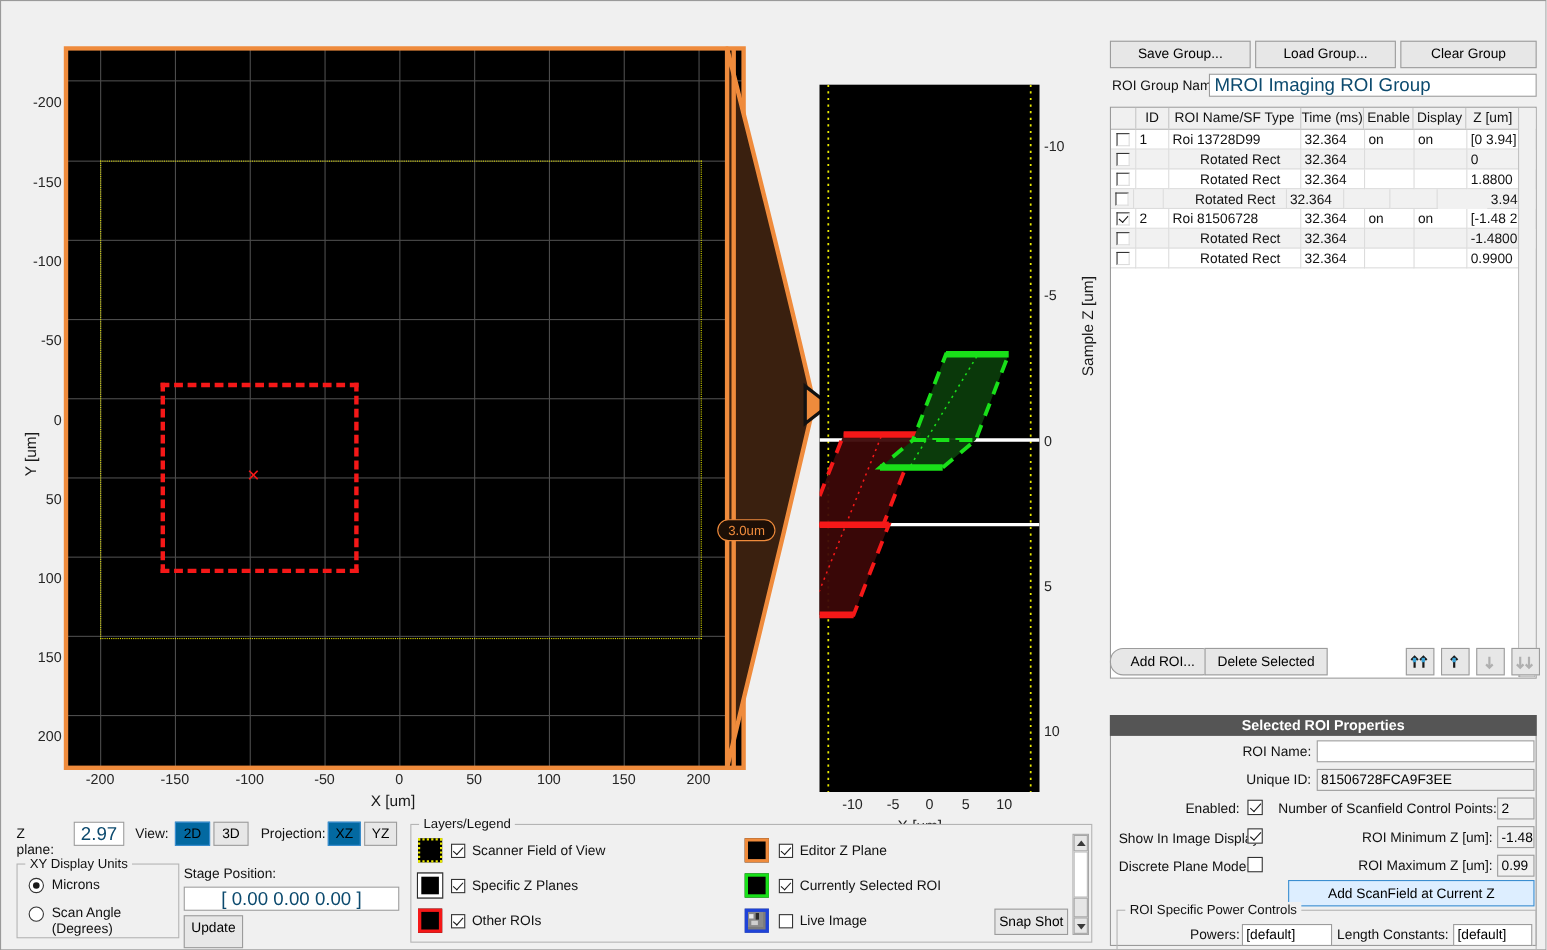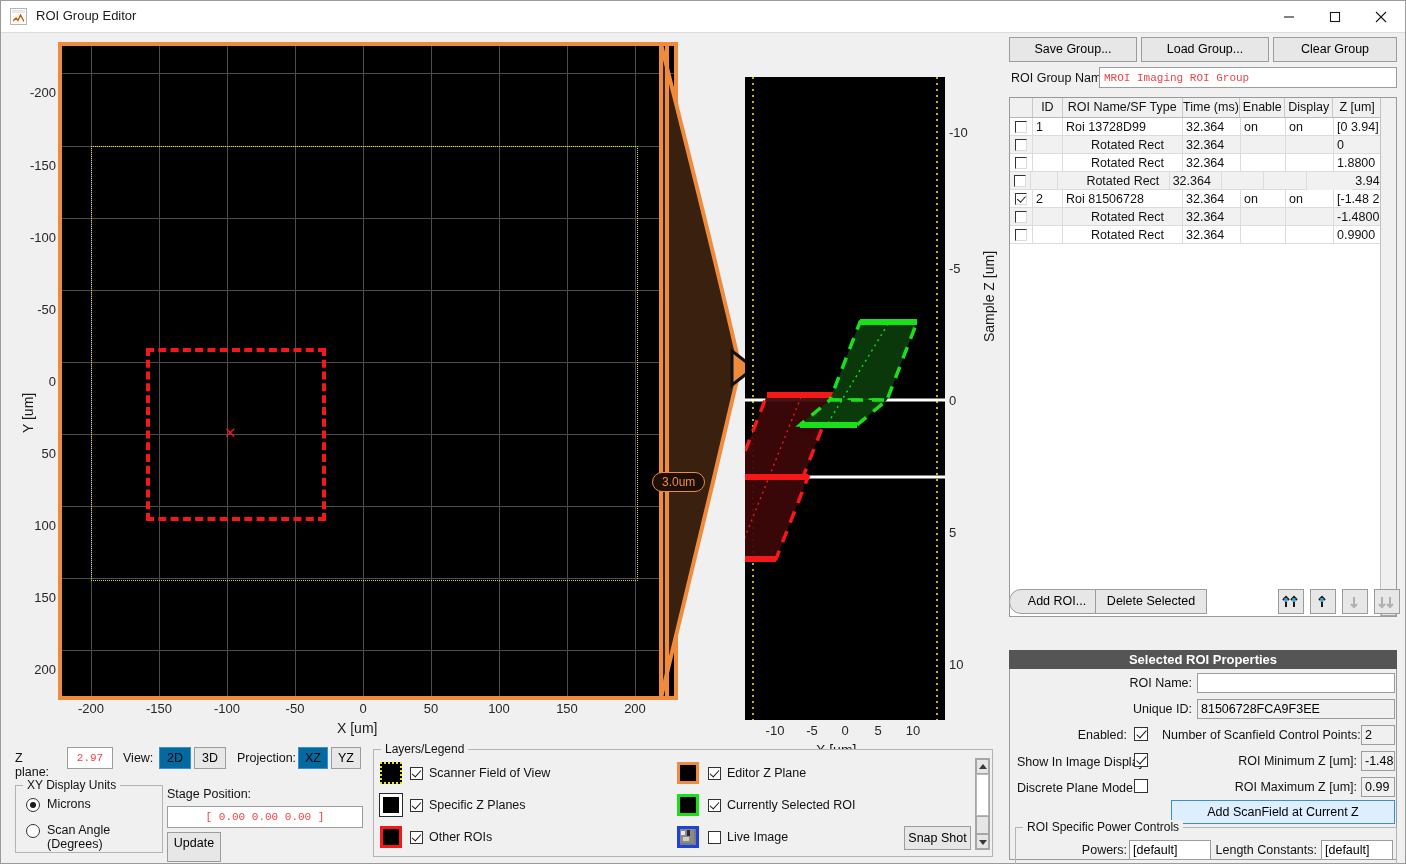--- a/index.html
+++ b/index.html
@@ -46,22 +46,22 @@
   .ztick{position:absolute;left:0;font-size:13px;color:#262626;}
   .zlabel{position:absolute;font-size:14px;color:#1a1a1a;white-space:nowrap;
           transform:rotate(-90deg);transform-origin:left top;}
 
   .ztag{position:absolute;background:#1d0f06;border:1.6px solid #ef8b3c;border-radius:10px;
         color:#ef8b3c;font-size:12px;padding:2px 9px;white-space:nowrap;}
 
   
   .zrow{position:absolute;left:14px;top:744px;}
   .lbl{font-size:12.5px;color:#111;}
-  .tbox{border:1px solid #9c9c9c;background:#fff;box-sizing:border-box;font-size:11px;
-        font-family:Liberation Mono, monospace;color:#ef4444;padding:0 4px;}
+  .tbox{border:1px solid #9c9c9c;background:#fff;box-sizing:border-box;font-size:17px;
+        font-family:Liberation Sans, sans-serif;color:#0c4a6e;padding:0 4px;}
   .gbtn{border:1px solid #9c9c9c;background:#e7e7e7;box-sizing:border-box;font-size:12.5px;
         font-family:"Liberation Sans",sans-serif;color:#000;text-align:center;cursor:default;}
   .gbtn.sel{background:#0369a1;border-color:#3b8ed0;}
 
   .grp{position:absolute;border:1px solid #b4b4b4;box-sizing:border-box;}
   .grp > .cap{position:absolute;top:-8px;left:7px;background:#f0f0f0;padding:0 4px;font-size:12px;color:#111;}
 
   .radio{position:absolute;width:14px;height:14px;border:1.4px solid #333;border-radius:50%;
          background:#fff;box-sizing:border-box;}
   .radio.on::after{content:"";position:absolute;left:2.6px;top:2.6px;width:6px;height:6px;
@@ -116,45 +116,20 @@
   .addsf{position:absolute;border:1px solid #3b8ed0;background:#ddeeff;box-sizing:border-box;
          font-size:12.5px;text-align:center;line-height:22px;cursor:default;}
   .arwbtn{position:absolute;width:26px;height:25px;border:1px solid #9c9c9c;background:#e7e7e7;
           box-sizing:border-box;}
 </style>
 </head>
 <body>
 
 <div id="app">
 
-  <div class="titlebar">
-    <div class="tb-icon">
-      <div class="bar"></div>
-      <svg class="wave" viewBox="0 0 11 9">
-          <path d="M0 7 L3 4 L5 6.5 L7.5 1 L11 7.5" stroke="#d45500" stroke-width="1.4" fill="none"></path>
-        </svg>
-    </div>
-    <div class="tb-title">ROI Group Editor</div>
-    <div class="winbtn" id="btn-min">
-      <svg width="12" height="12" viewBox="0 0 12 12">
-          <line x1="1" y1="6" x2="11" y2="6" stroke="#1a1a1a" stroke-width="1.1"></line>
-        </svg>
-    </div>
-    <div class="winbtn" id="btn-max">
-      <svg width="12" height="12" viewBox="0 0 12 12">
-          <rect x="1.5" y="1.5" width="9" height="9" fill="none" stroke="#1a1a1a" stroke-width="1.1"></rect>
-        </svg>
-    </div>
-    <div class="winbtn" id="btn-close">
-      <svg width="13" height="13" viewBox="0 0 13 13">
-          <line x1="1.5" y1="1.5" x2="11.5" y2="11.5" stroke="#1a1a1a" stroke-width="1.1"></line>
-          <line x1="11.5" y1="1.5" x2="1.5" y2="11.5" stroke="#1a1a1a" stroke-width="1.1"></line>
-        </svg>
-    </div>
-  </div>
 
   <div class="plotpane">
 
     <div style="position:absolute;left:0;top:12px;width:52px;height:652px;">
       <div class="ytick" style="top:40px;">-200</div>
       <div class="ytick" style="top:113px;">-150</div>
       <div class="ytick" style="top:185px;">-100</div>
       <div class="ytick" style="top:257px;">-50</div>
       <div class="ytick" style="top:329px;">0</div>
       <div class="ytick" style="top:401px;">50</div>

